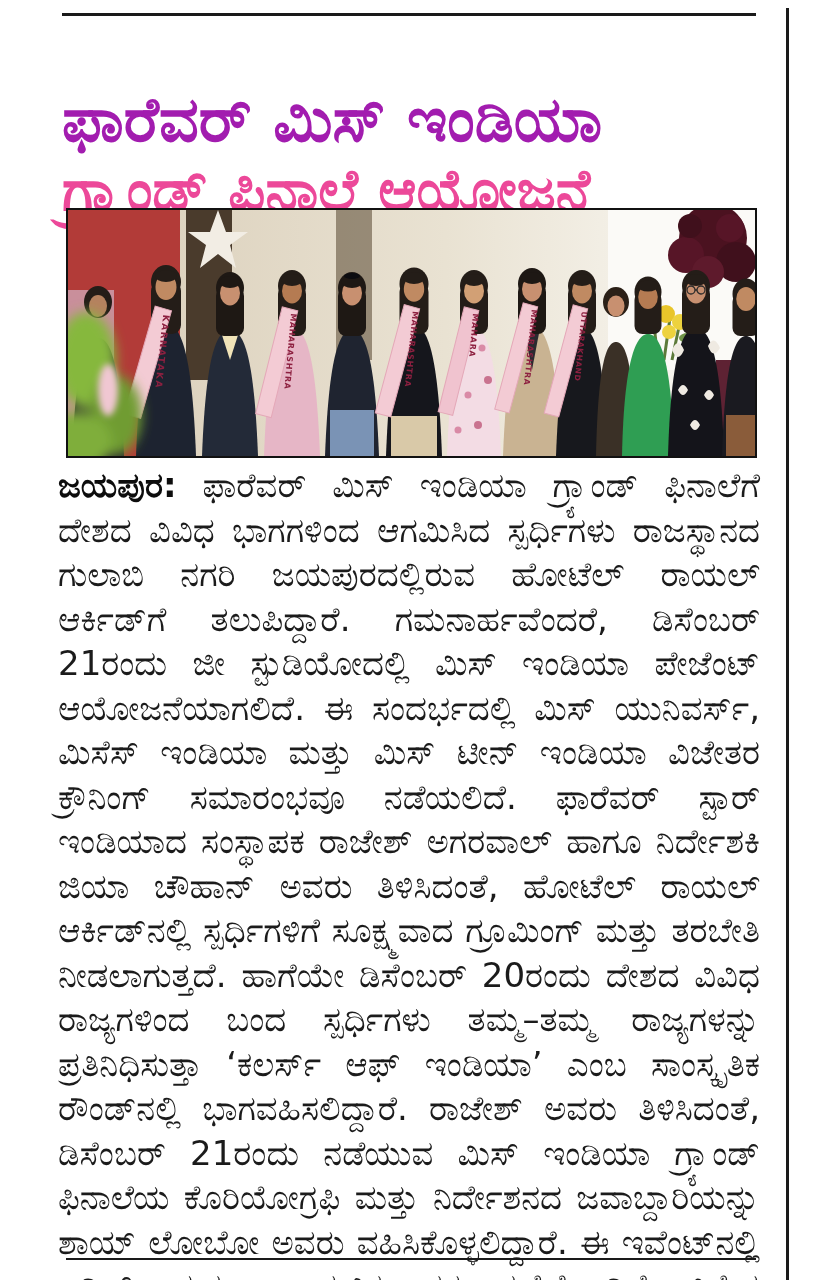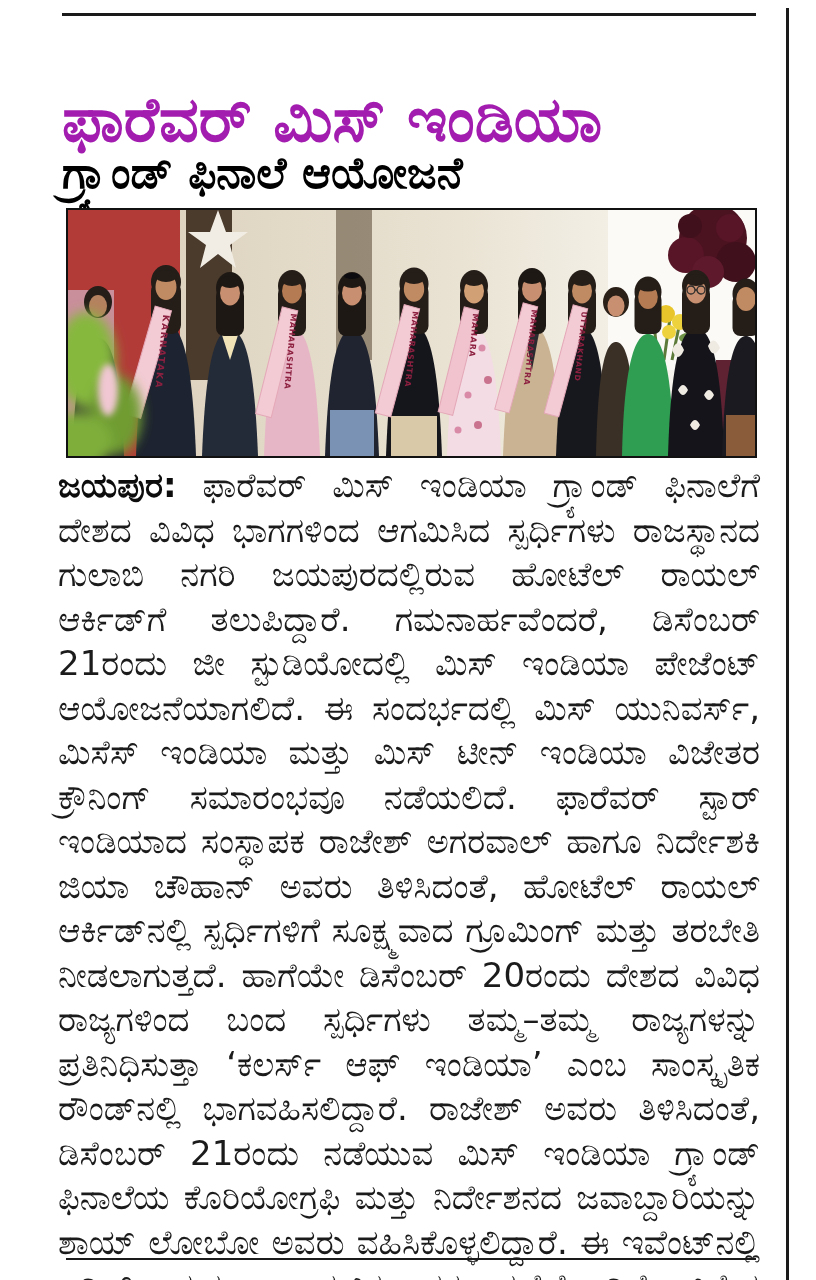--- a/index.html
+++ b/index.html
@@ -12,21 +12,21 @@
   #top-rule{left:62px;top:13px;width:694px;height:3px;}
   #bottom-rule{left:66px;top:1258px;width:690px;height:2px;}
   #right-rule{left:786px;top:8px;width:3px;height:1272px;}
   .headline{
     position:absolute;left:62px;width:700px;
     font-weight:bold;line-height:1.02;letter-spacing:0px;
     font-family:"DejaVu Sans","Liberation Sans",sans-serif;
     white-space:nowrap;
   }
   #headline-1{top:46px;font-size:62px;color:#a21caf;}
-  #headline-2{top:122px;font-size:44px;color:#000000;}
+  #headline-2{top:122px;font-size:58px;color:#ec4899;}
   #photo-frame{
     position:absolute;left:66px;top:208px;width:687px;height:246px;
     border:2px solid #111;background:#e9e1d2;
   }
   #photo-frame svg{display:block;}
   #article{
     position:absolute;left:58px;top:463px;width:702px;height:790px;
     font-size:34px;line-height:44.5px;color:#1b1b1b;
     text-align:justify;
     font-family:"DejaVu Sans","Liberation Sans",sans-serif;

